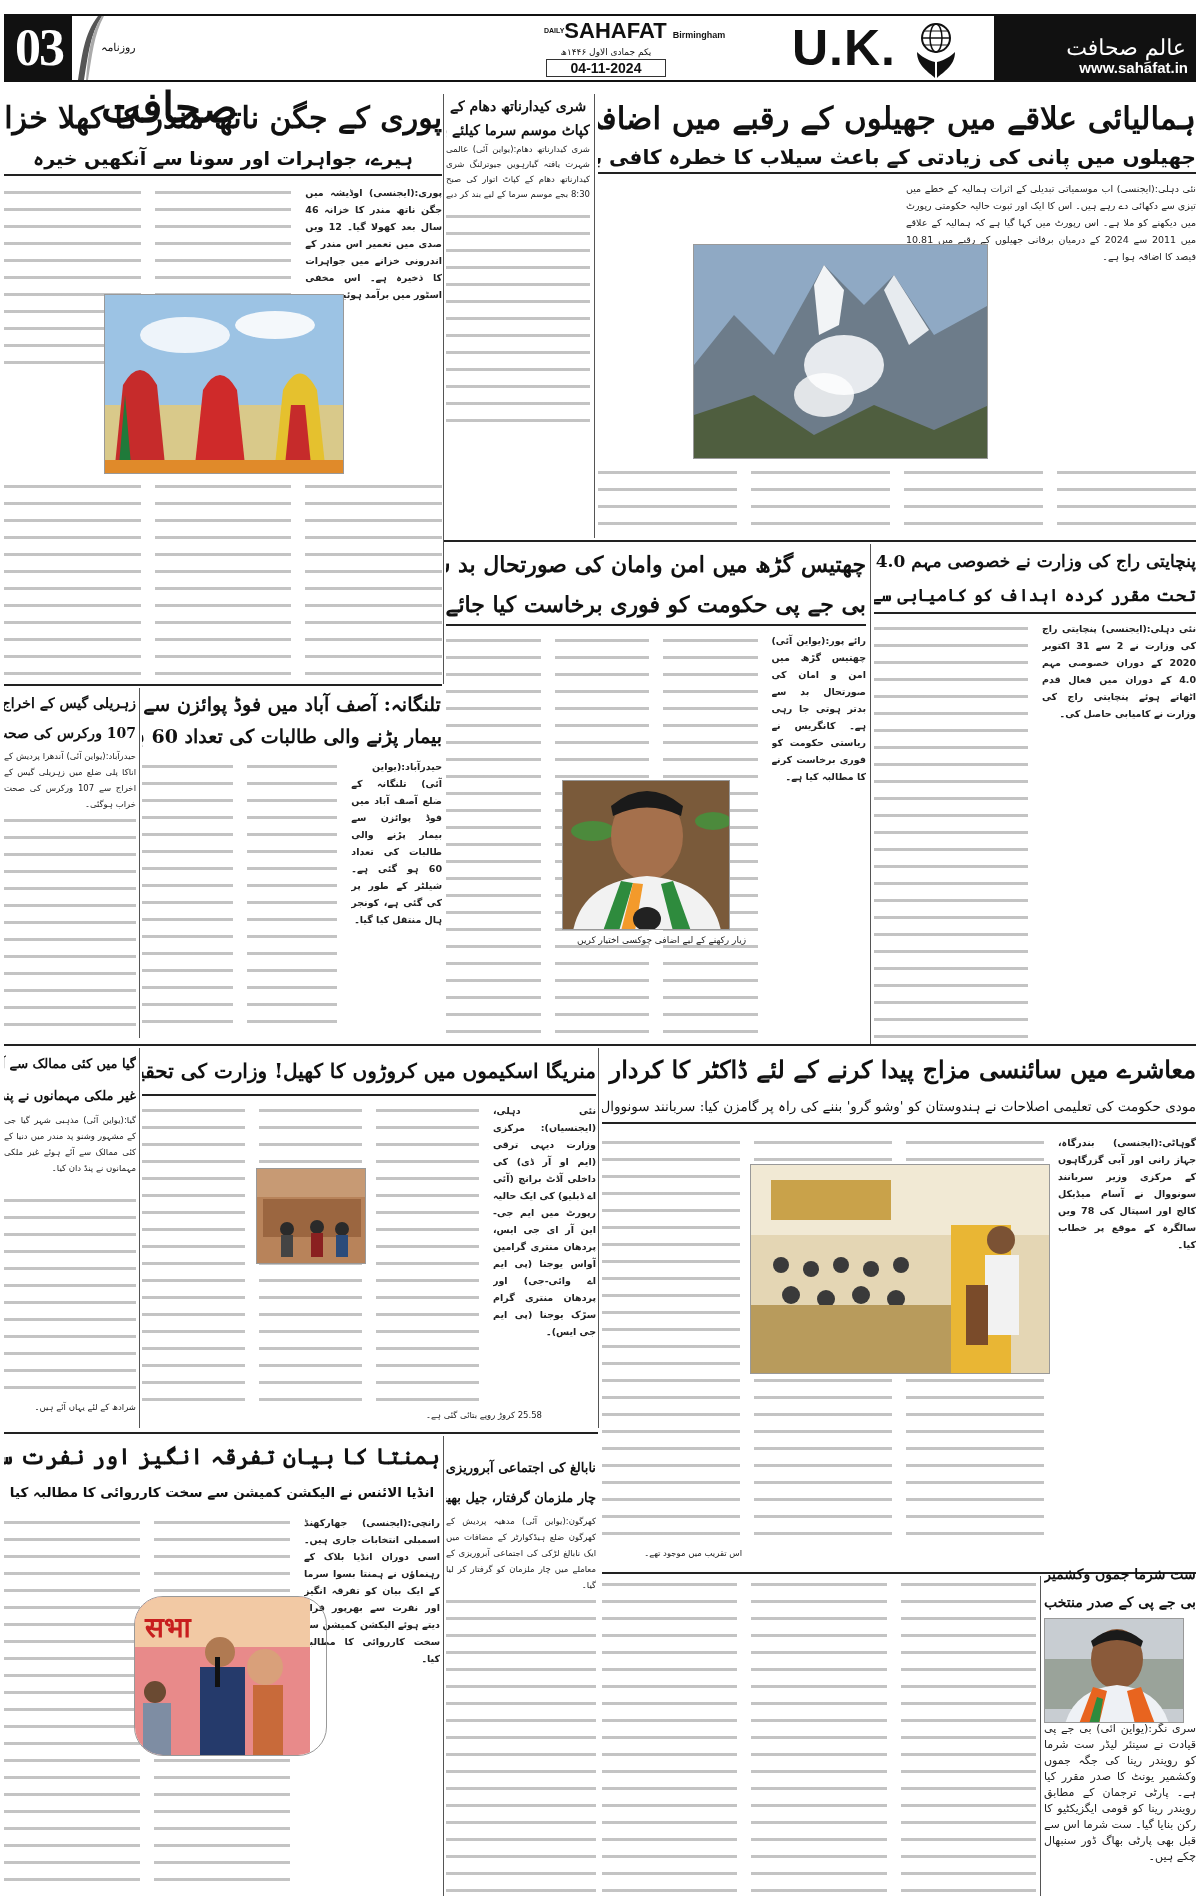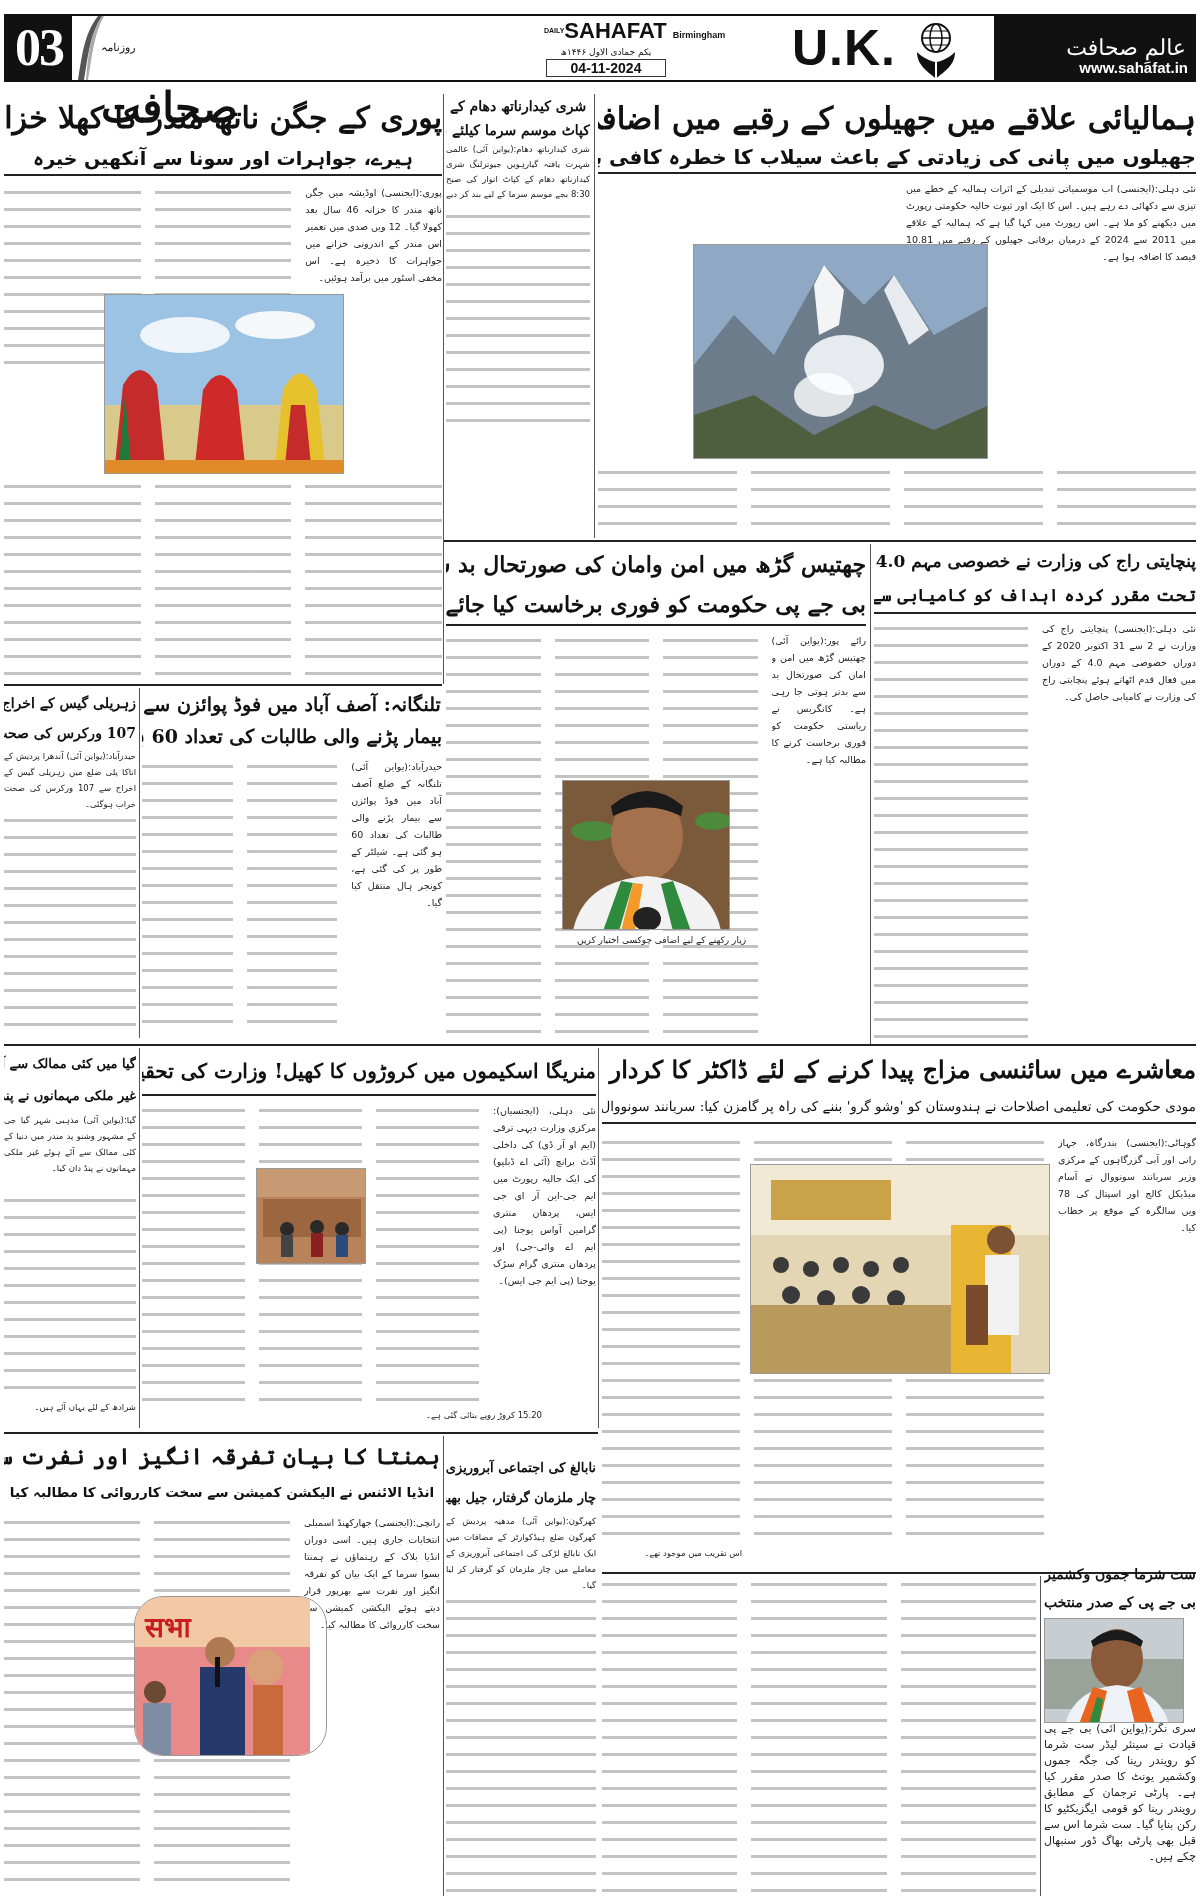--- a/index.html
+++ b/index.html
@@ -25,21 +25,21 @@
   .globe { position: absolute; left: 905px; top: 6px; width: 50px; height: 56px; }
   .alam-box { position: absolute; right: 0; top: 0; width: 200px; height: 64px; background: #111; color: #fff; }
   .alam-urdu { position: absolute; right: 8px; top: 19px; font-family: "DejaVu Serif", serif; font-size: 22px; direction: rtl; }
   .alam-url { position: absolute; right: 6px; bottom: 4px; font-family: "Liberation Sans", sans-serif; font-weight: bold; font-size: 15px; }
 
   
   .art { position: absolute; overflow: hidden; }
   .hl { font-family: "DejaVu Serif", serif; font-weight: bold; color: #111; direction: rtl; text-align: center; white-space: nowrap; overflow: hidden; }
   .shl { font-family: "DejaVu Sans", sans-serif; font-weight: bold; color: #111; direction: rtl; text-align: center; white-space: nowrap; overflow: hidden; }
   .body-text { font-family: "DejaVu Sans", sans-serif; font-size: 9.5px; line-height: 17px; color: #222; direction: rtl; text-align: justify; }
-  .cols { display: flex; flex-direction: row-reverse; gap: 14px; }
+  .cols { display: flex; flex-direction: row-reverse; gap: 14px; font-weight: bold; }
   .cols > div { flex: 1; border-left: 0; }
   .rule-h { position: absolute; height: 2px; background: #222; }
   .rule-v { position: absolute; width: 1px; background: #555; }
   .photo { position: absolute; overflow: hidden; border: 1px solid #999; }
   .filler { display: block; height: 100%; background:
       repeating-linear-gradient(to bottom, transparent 0, transparent 7px, #bdbdbd 7px, #bdbdbd 10px, transparent 10px, transparent 17px); opacity: .9; }
 </style>
 </head>
 <body>
 
@@ -228,21 +228,21 @@
       <rect x="0" y="0" width="110" height="28" fill="#c79a74"></rect>
       <rect x="6" y="30" width="98" height="38" fill="#9b6640"></rect>
       <circle cx="30" cy="60" r="7" fill="#2a2a2a"></circle>
         <rect x="24" y="66" width="12" height="22" fill="#444"></rect>
       <circle cx="60" cy="58" r="7" fill="#2a2a2a"></circle>
         <rect x="54" y="64" width="12" height="24" fill="#8a2020"></rect>
       <circle cx="85" cy="60" r="7" fill="#2a2a2a"></circle>
         <rect x="79" y="66" width="12" height="22" fill="#2b4b7a"></rect>
     </svg>
   </div>
-  <div class="body-text" style="position:absolute; left:100px; top:360px; width:300px; font-size:8.5px; line-height:14px;">15.20 کروڑ روپے بتائی گئی ہے۔</div>
+  <div class="body-text" style="position:absolute; left:100px; top:360px; width:300px; font-size:8.5px; line-height:14px;">25.58 کروڑ روپے بتائی گئی ہے۔</div>
 </section>
 
 <div class="rule-v" style="left:598px; top:1048px; height:380px;"></div>
 
 <section class="art" style="left:602px; top:1048px; width:594px; height:520px;">
   <h2 class="hl" style="font-size:24px; line-height:44px; height:44px;">معاشرے میں سائنسی مزاج پیدا کرنے کے لئے ڈاکٹر کا کردار ضروری</h2>
   <div class="hl" style="font-size:13.5px; line-height:28px; height:32px; border-bottom:2px solid #222; font-weight:normal;">مودی حکومت کی تعلیمی اصلاحات نے ہندوستان کو 'وشو گرو' بننے کی راہ پر گامزن کیا: سربانند سونووال</div>
   <div style="position:absolute; right:0; top:86px; width:594px; height:410px;" class="cols">
     <div class="body-text" style="overflow:hidden;">گوہاٹی:(ایجنسی) بندرگاہ، جہاز رانی اور آبی گزرگاہوں کے مرکزی وزیر سربانند سونووال نے آسام میڈیکل کالج اور اسپتال کی 78 ویں سالگرہ کے موقع پر خطاب کیا۔</div>
     <div class="filler"></div>

